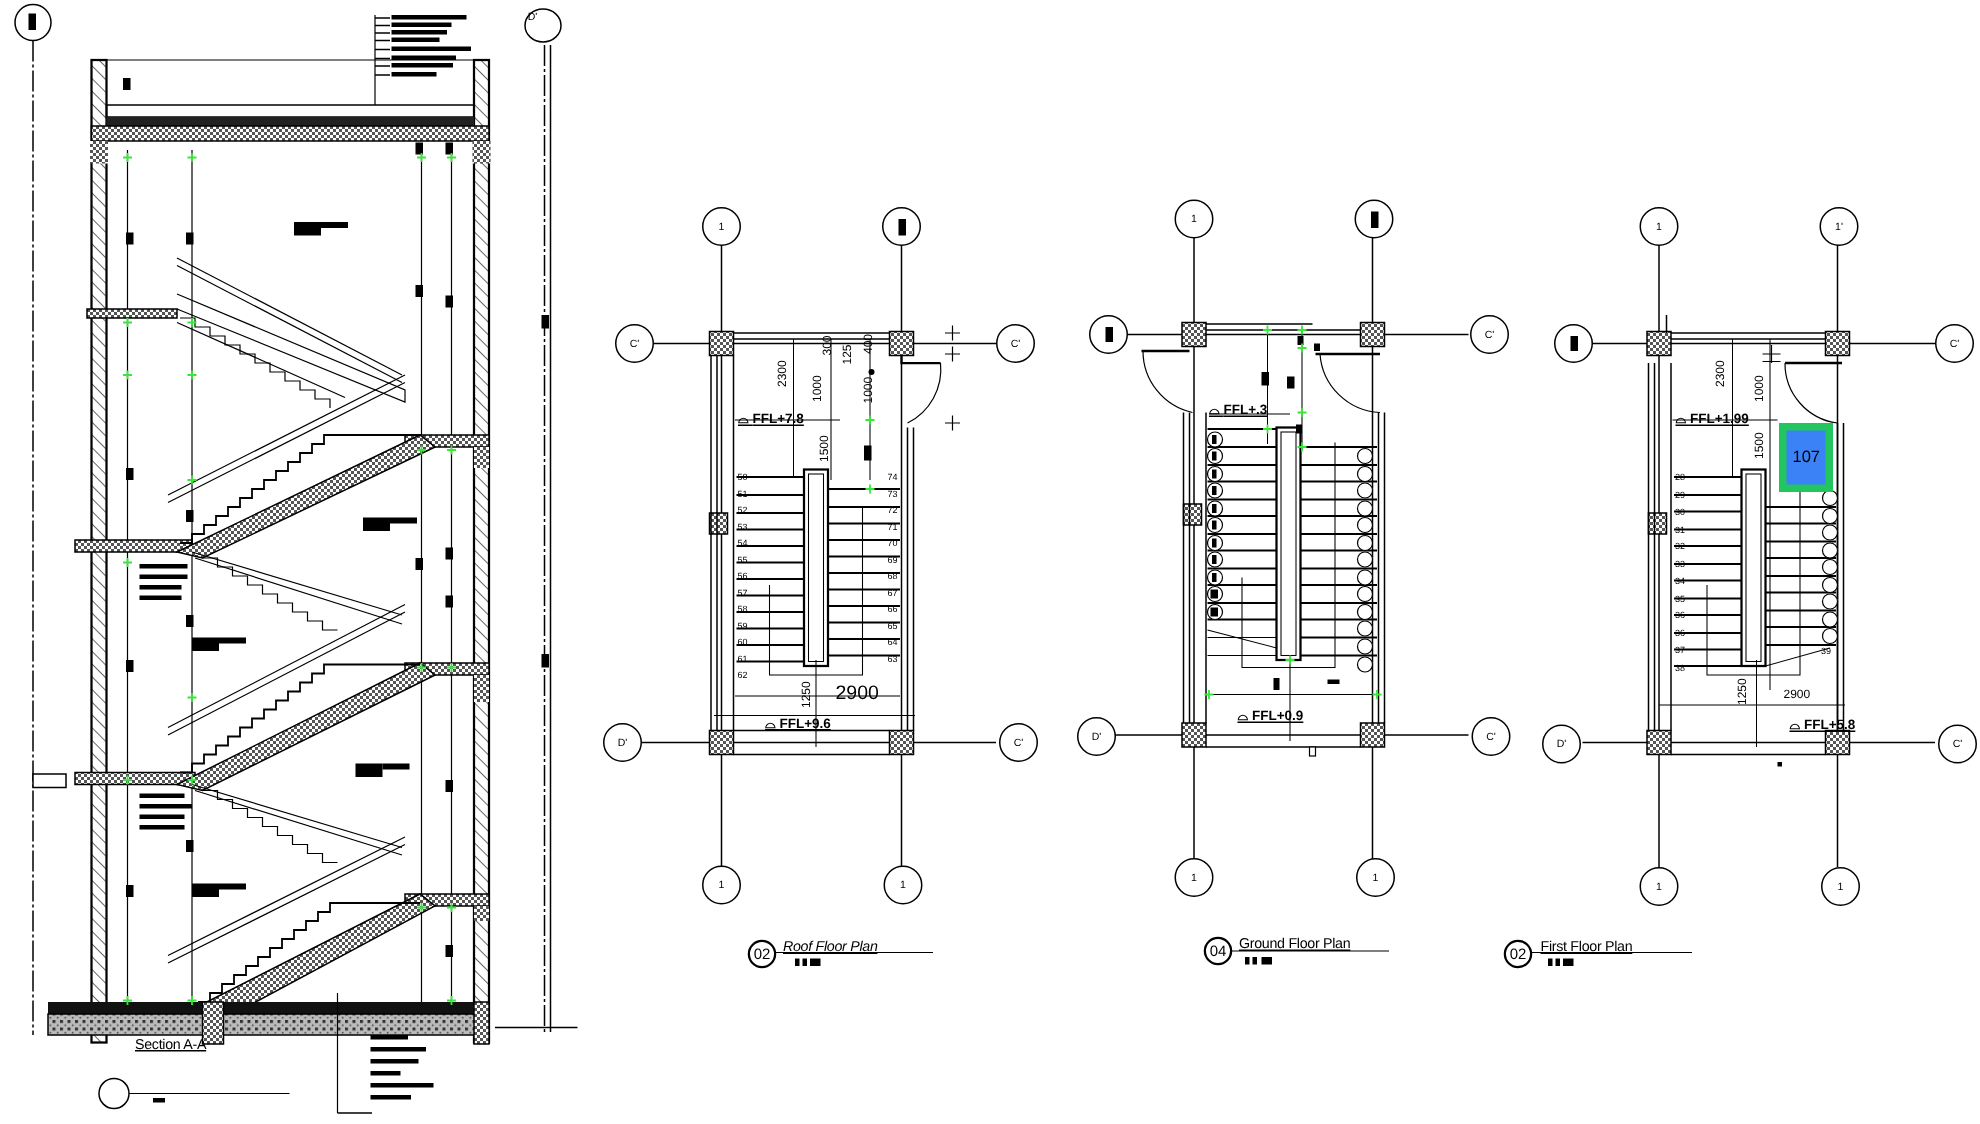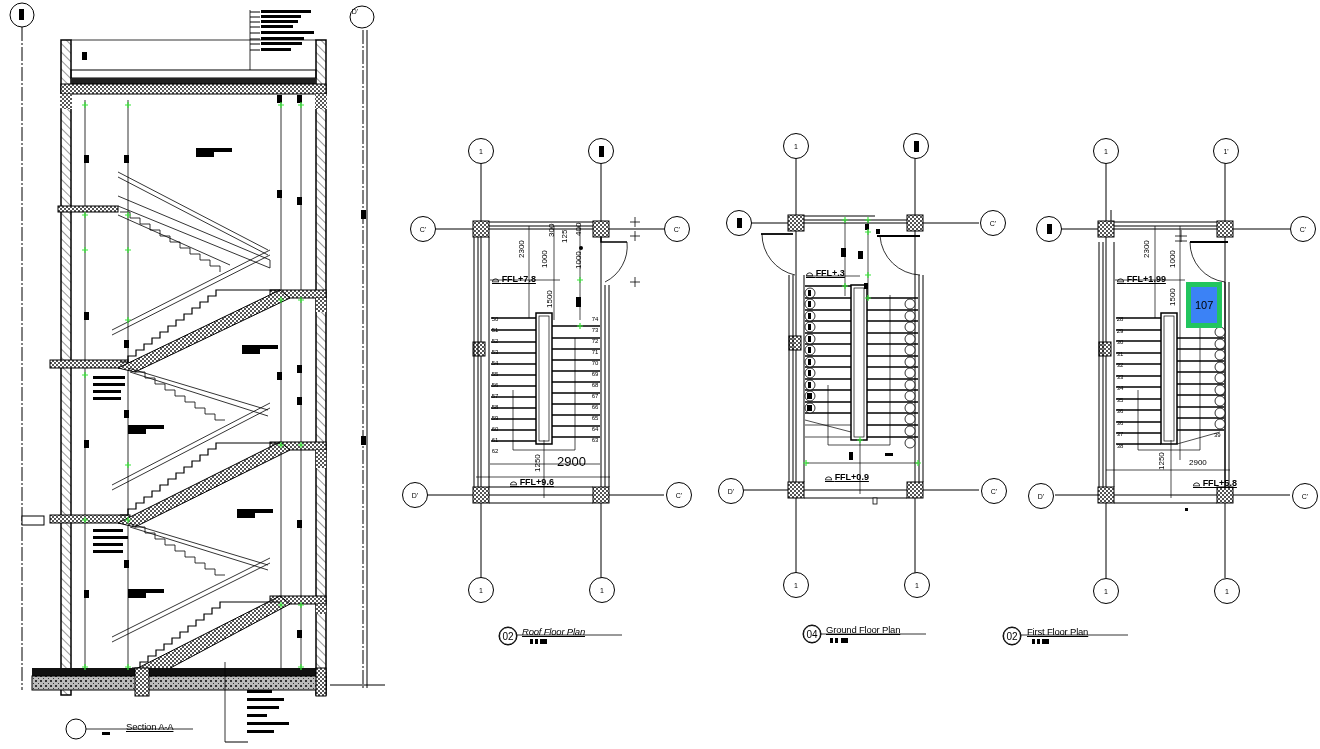--- a/index.html
+++ b/index.html
@@ -477,21 +477,21 @@
     <line x1="1021" y1="635" x2="1128" y2="635" stroke-width="0.8"></line>
     <rect x="1032" y="639" width="3" height="5" fill="#000" stroke="none"></rect>
     <rect x="1037" y="639" width="3" height="5" fill="#000" stroke="none"></rect>
     <rect x="1042" y="639" width="7" height="5" fill="#000" stroke="none"></rect>
   </g>
 </svg>
 
 
 
 
-<div class="title" style="left:90px;top:721px;margin-left:36px;">Section A-A</div>
+<div class="title" style="left:90px;top:691px;">Section A-A</div>
 <div class="grid-bubble" style="left:355px;top:11px;width:0;height:0;border:none;">
   <span style="font-size:7px;">D'</span>
 </div>
 
 
 <div class="grid-bubble" style="left:468px;top:138px;width:24px;height:24px;">
       <span>1</span>
     </div>
 <div class="grid-bubble" style="left:588px;top:138px;width:24px;height:24px;">
       <span style="width:5px;height:11px;background:#000;display:block;"></span>

